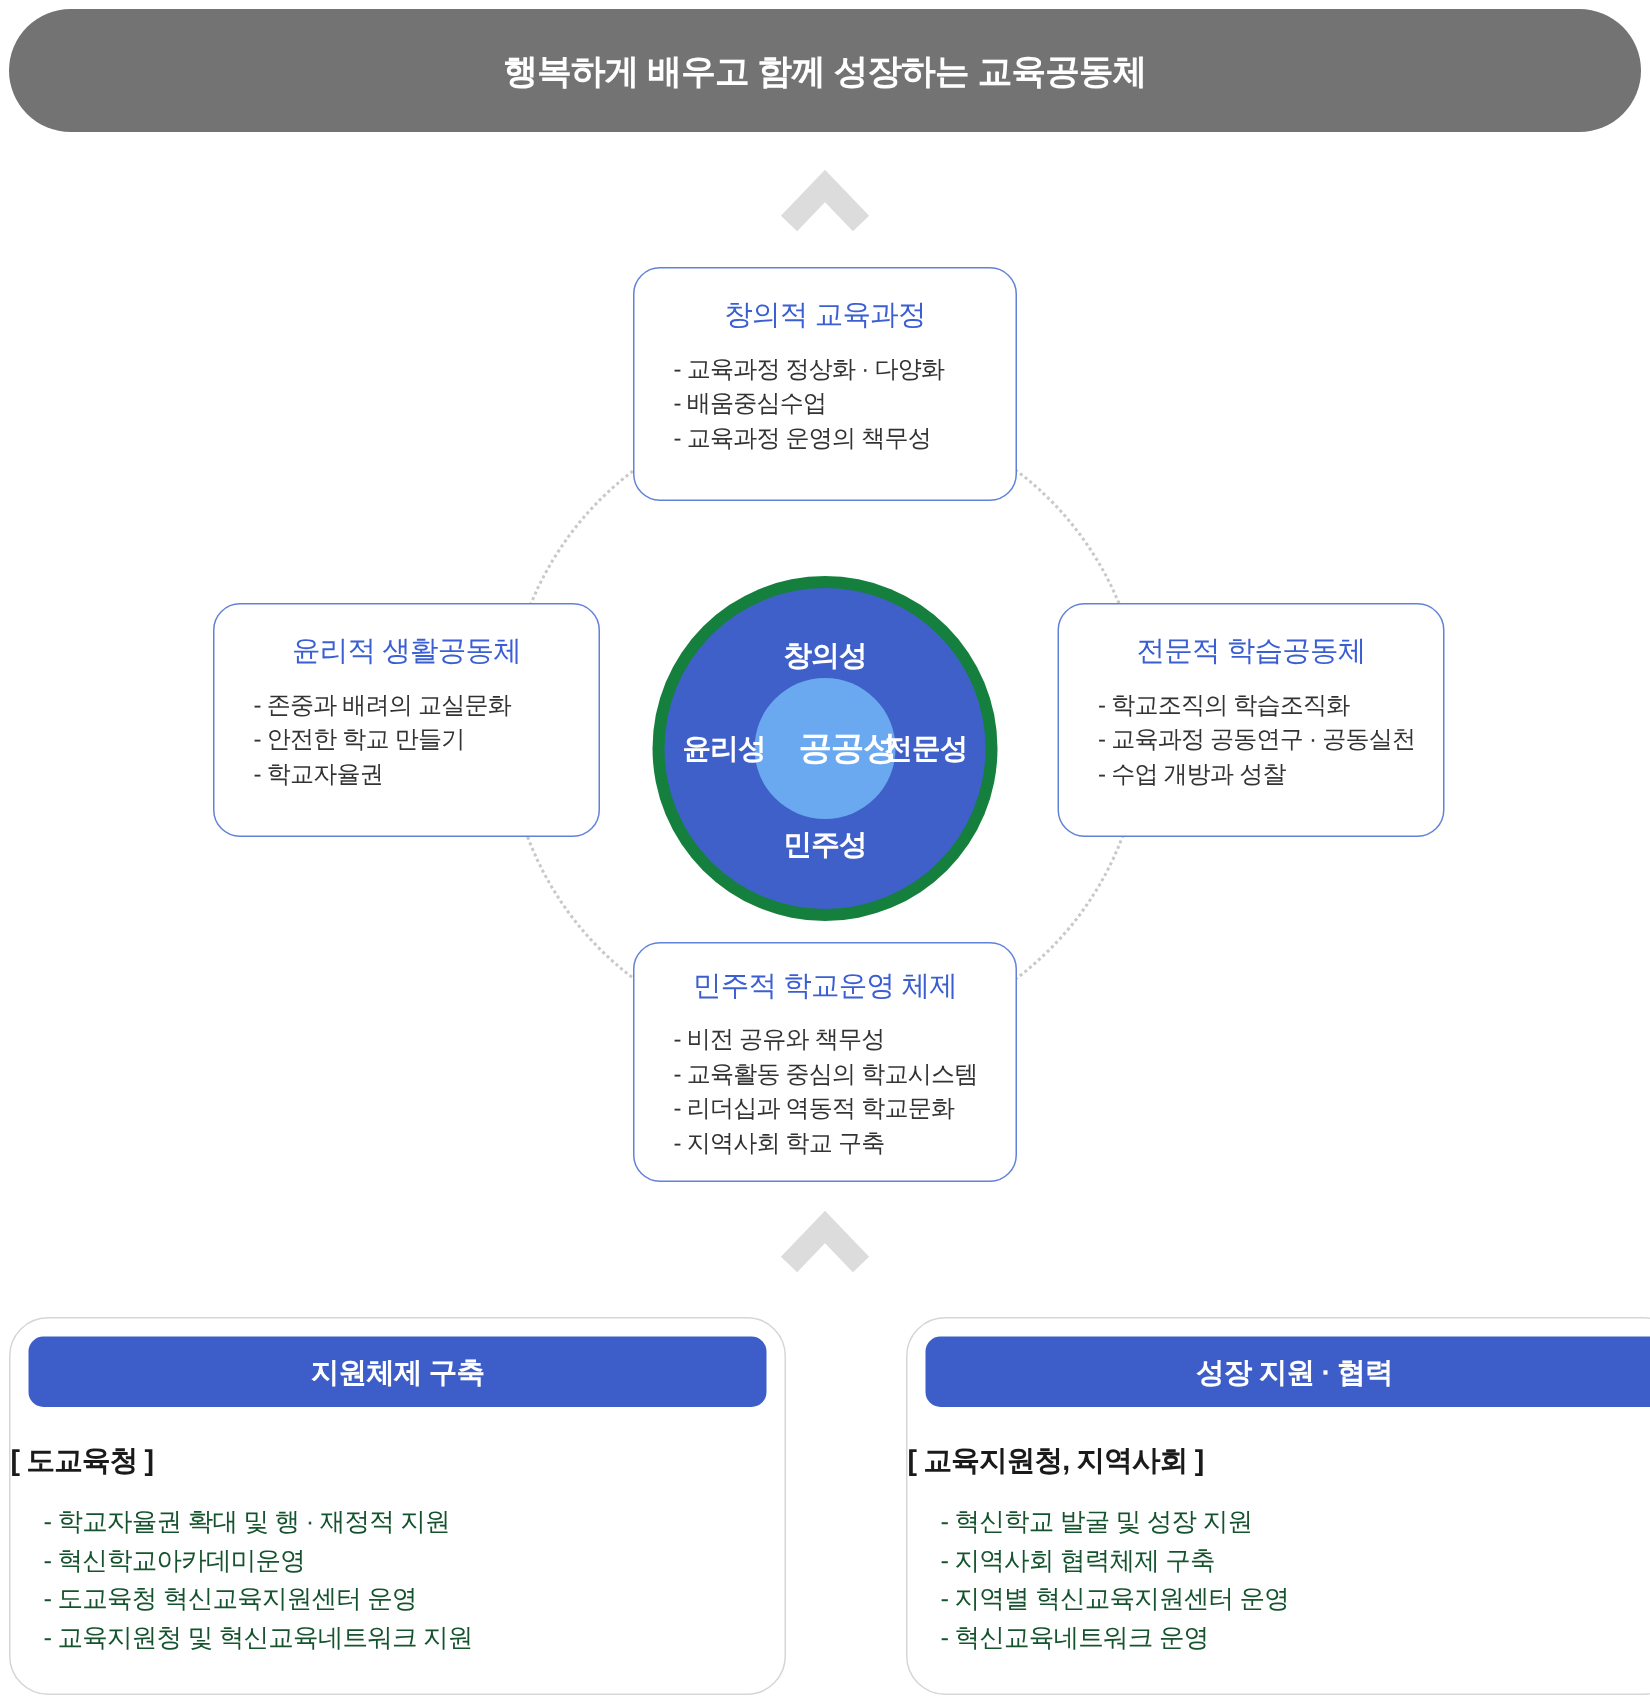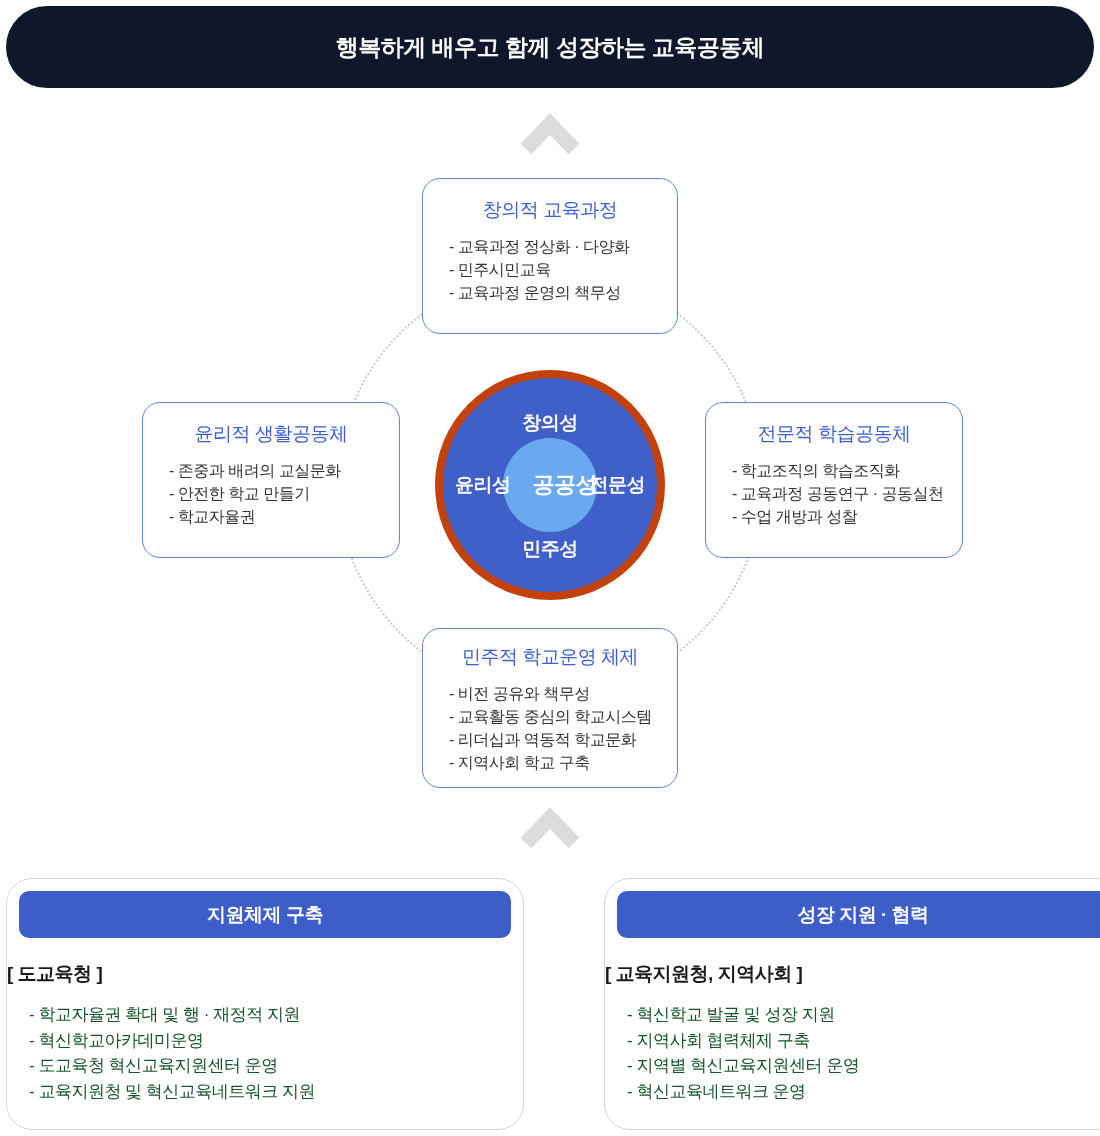--- a/index.html
+++ b/index.html
@@ -12,21 +12,21 @@
     position:relative;
     width:1100px; height:1136px;
     background:#ffffff;
     overflow:hidden;
   }
 
   
   .banner {
     position:absolute; left:6px; top:6px;
     width:1088px; height:82px;
-    background:#0f172a;
+    background:#737373;
     border-radius:41px;
     display:flex; align-items:center; justify-content:center;
     color:#ffffff; font-size:23px; font-weight:bold;
     letter-spacing:-0.5px;
   }
 
   
   .chevron { position:absolute; left:515px; width:70px; height:44px; }
   .chevron-1 { top:112px; }
   .chevron-2 { top:806px; }
@@ -65,23 +65,23 @@
     list-style:none;
     padding-left:26px; padding-right:6px;
     font-size:16px; color:#333333;
     line-height:23px;
     letter-spacing:-0.5px;
   }
 
   
   .core-ring {
     position:absolute;
-    left:435px; top:370px;
+    left:435px; top:384px;
     width:230px; height:230px;
-    background:#c2410c;
+    background:#15803d;
     border-radius:50%;
     z-index:3;
   }
   .core-dark {
     position:absolute; inset:8px;
     background:#3E60C8;
     border-radius:50%;
   }
   .core-light {
     position:absolute;
@@ -154,21 +154,21 @@
       <path d="M11 37 L35 12 L59 37" fill="none" stroke="#DCDCDC" stroke-width="15"></path>
     </svg>
   </div>
 
   <div class="orbit"></div>
 
   <div class="qbox qbox-top">
     <div class="q-title">창의적 교육과정</div>
     <ul class="q-items">
       <li>- 교육과정 정상화 · 다양화</li>
-      <li>- 민주시민교육</li>
+      <li>- 배움중심수업</li>
       <li>- 교육과정 운영의 책무성</li>
     </ul>
   </div>
 
   <div class="qbox qbox-left">
     <div class="q-title">윤리적 생활공동체</div>
     <ul class="q-items">
       <li>- 존중과 배려의 교실문화</li>
       <li>- 안전한 학교 만들기</li>
       <li>- 학교자율권</li>

